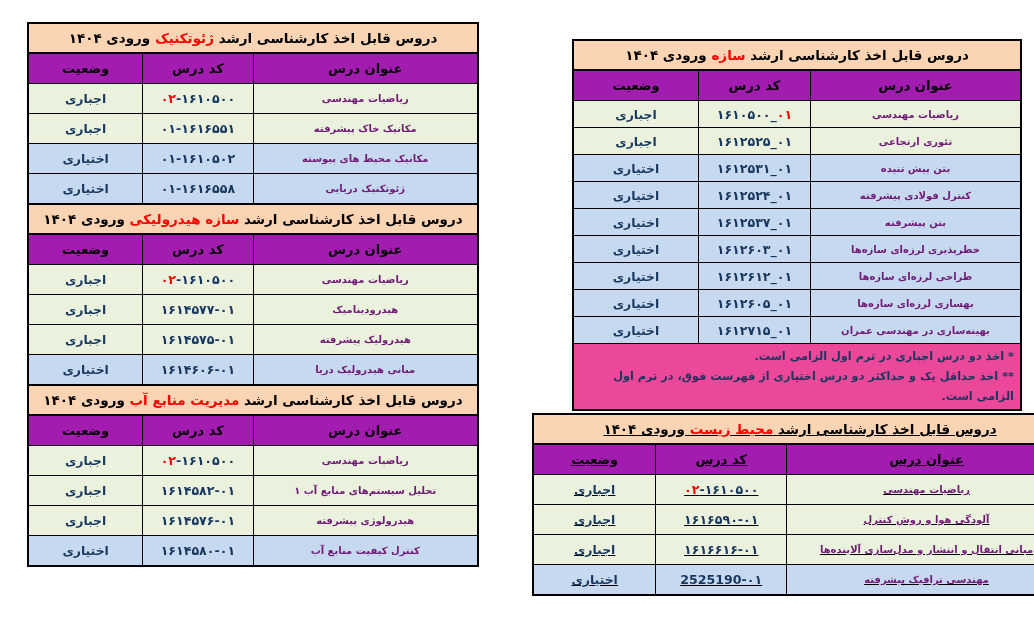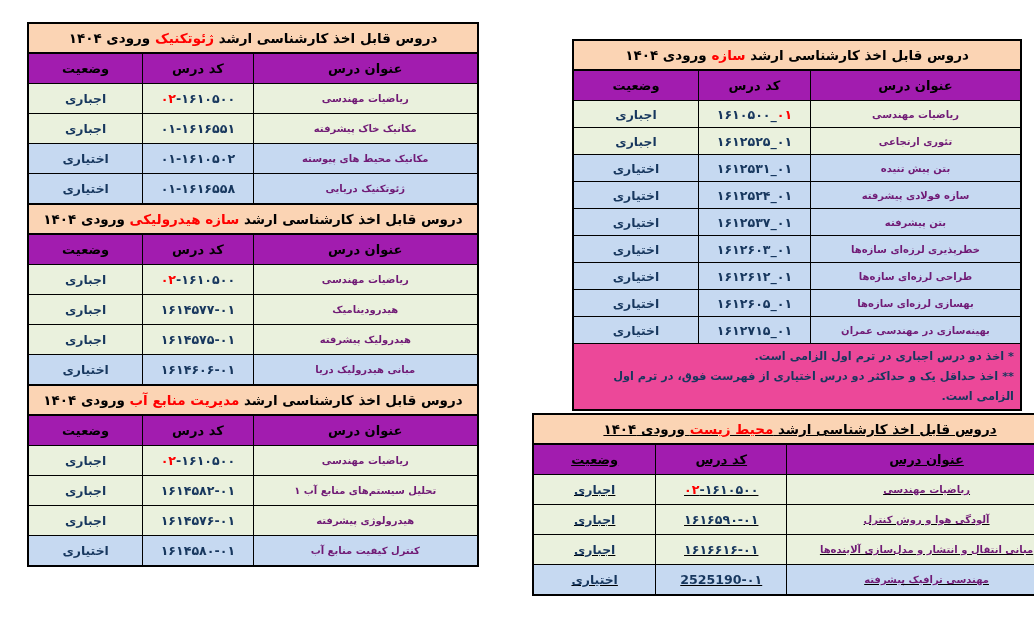--- a/index.html
+++ b/index.html
@@ -163,21 +163,21 @@
         <td class="course-cell">تئوری ارتجاعی</td>
         <td class="code-cell"><span>۱۶۱۲۵۲۵_۰۱</span></td>
         <td class="status-cell">اجباری</td>
       </tr>
       <tr class="data-row optional">
         <td class="course-cell">بتن پیش تنیده</td>
         <td class="code-cell"><span>۱۶۱۲۵۳۱_۰۱</span></td>
         <td class="status-cell">اختیاری</td>
       </tr>
       <tr class="data-row optional">
-        <td class="course-cell">سازه فولادی پیشرفته</td>
+        <td class="course-cell">کنترل فولادی پیشرفته</td>
         <td class="code-cell"><span>۱۶۱۲۵۲۴_۰۱</span></td>
         <td class="status-cell">اختیاری</td>
       </tr>
       <tr class="data-row optional">
         <td class="course-cell">بتن پیشرفته</td>
         <td class="code-cell"><span>۱۶۱۲۵۳۷_۰۱</span></td>
         <td class="status-cell">اختیاری</td>
       </tr>
       <tr class="data-row optional">
         <td class="course-cell">خطرپذیری لرزه‌ای سازه‌ها</td>

